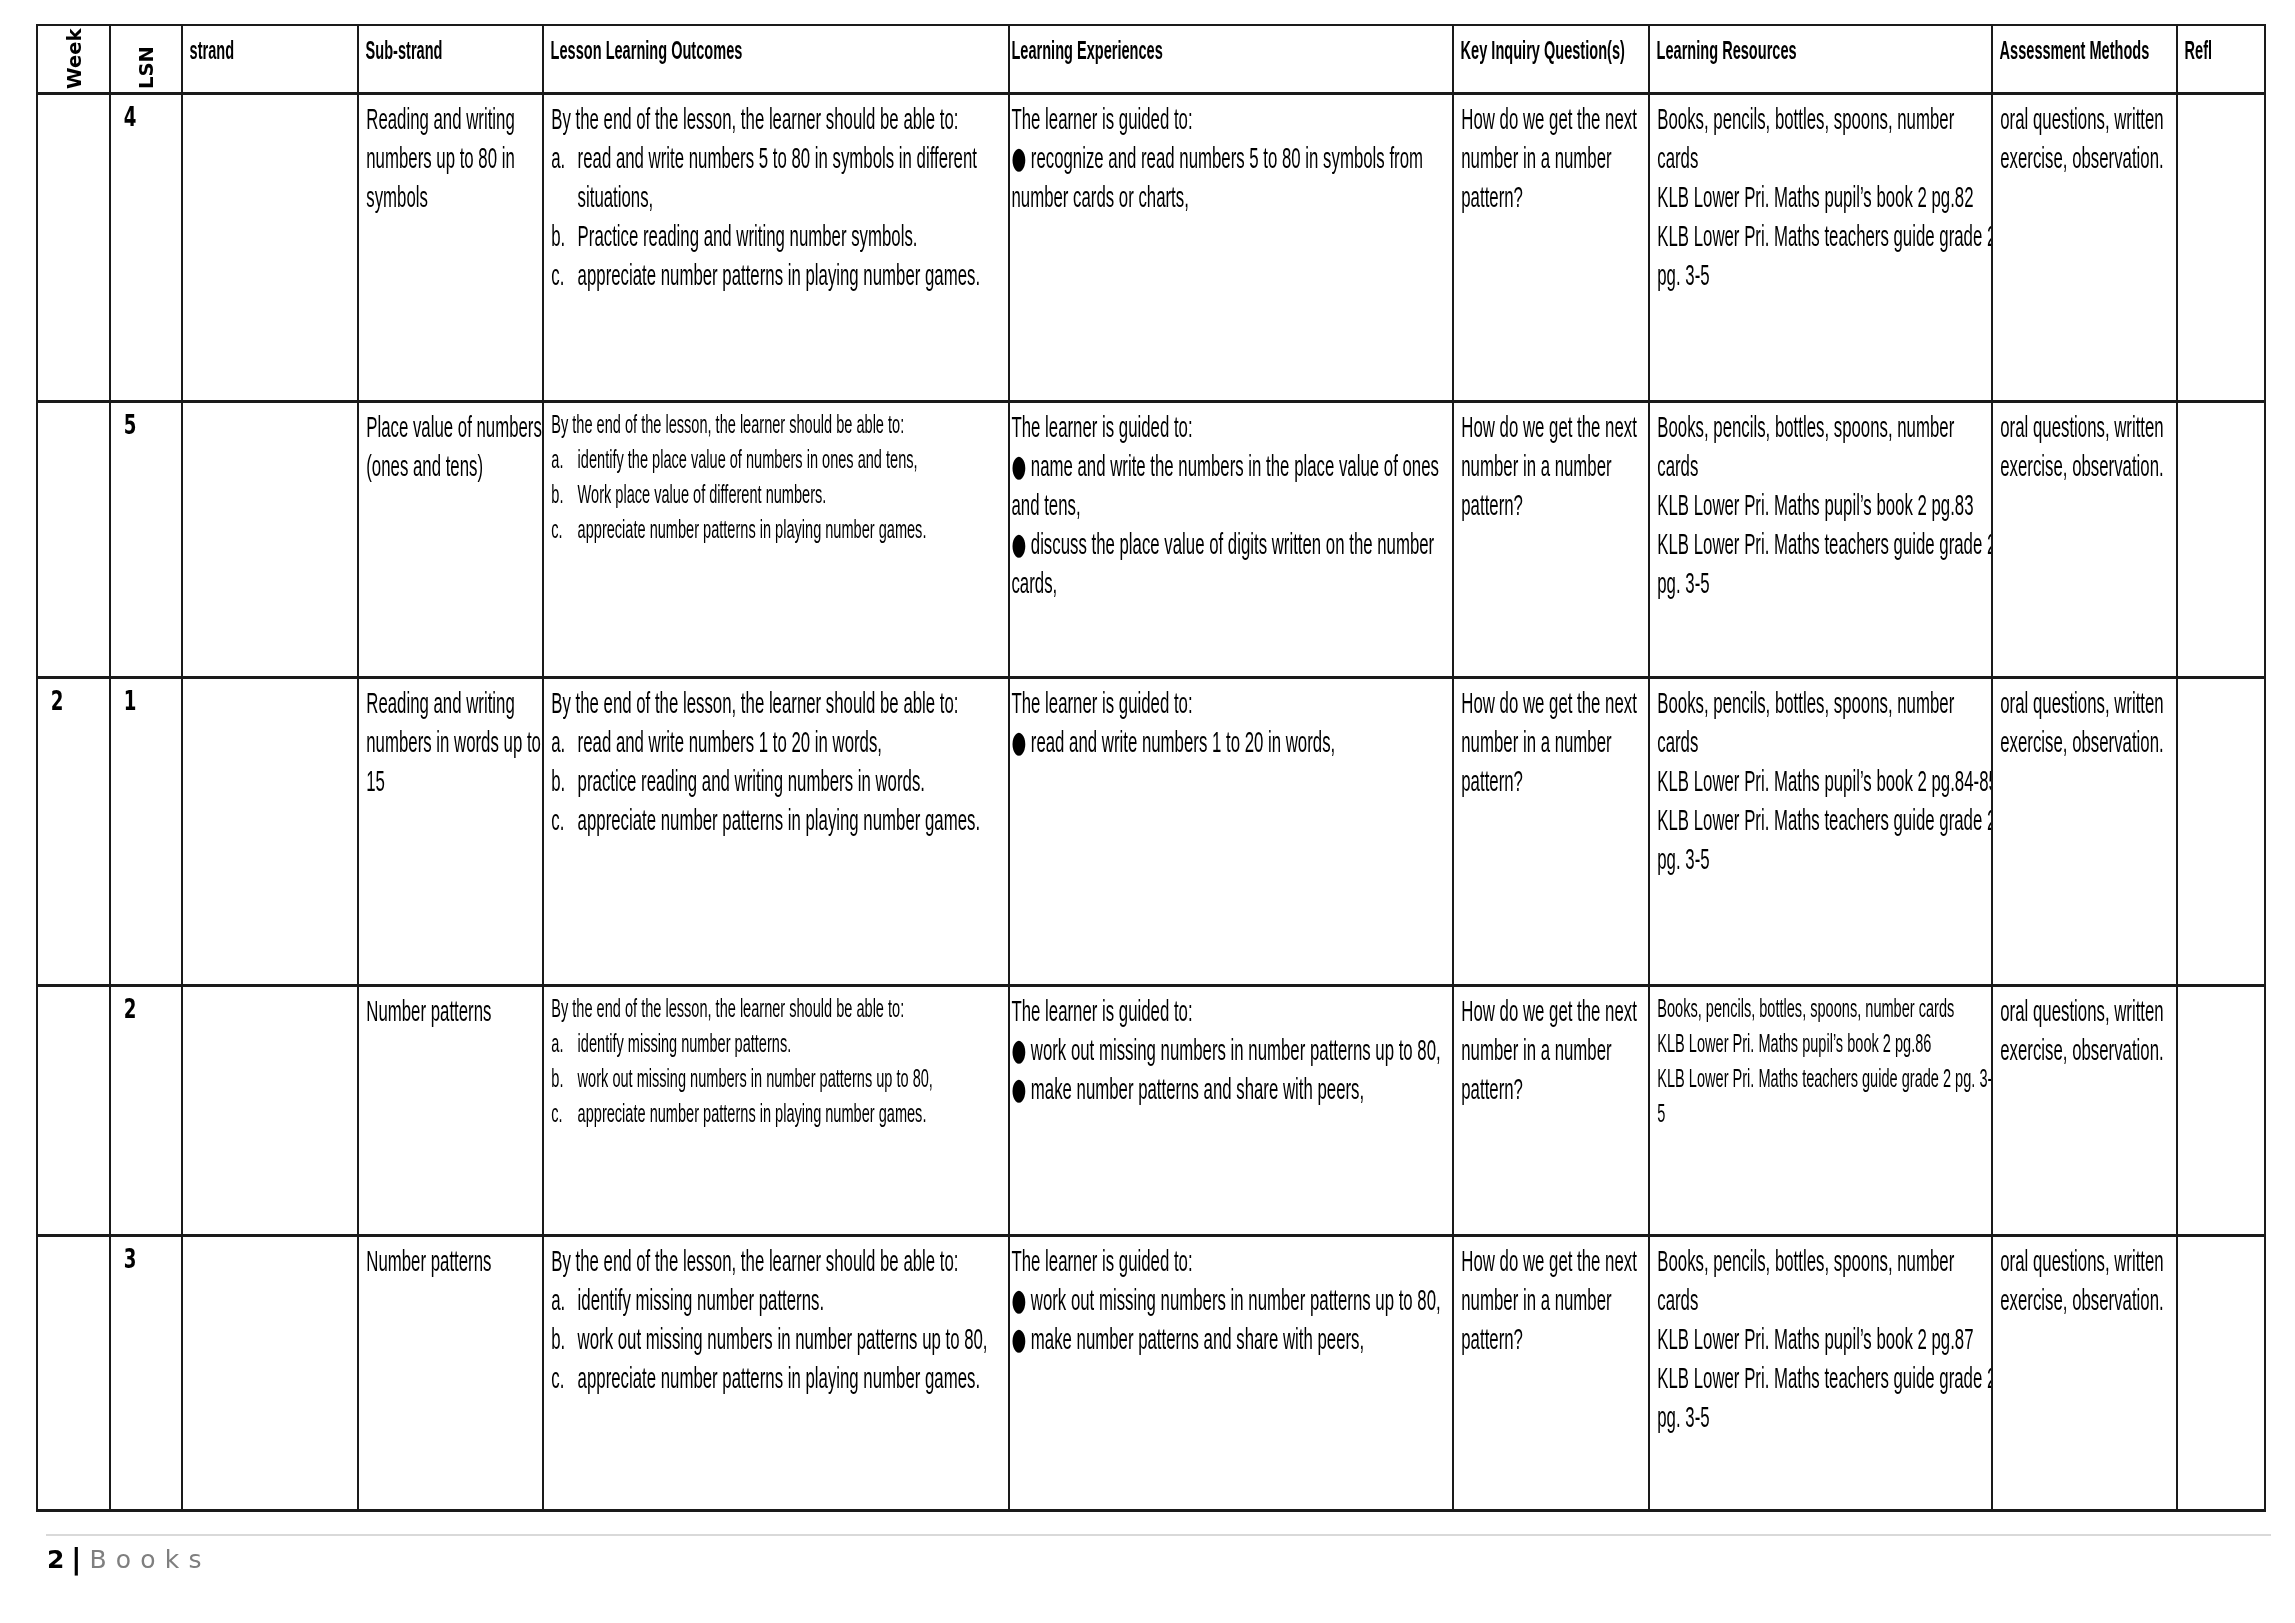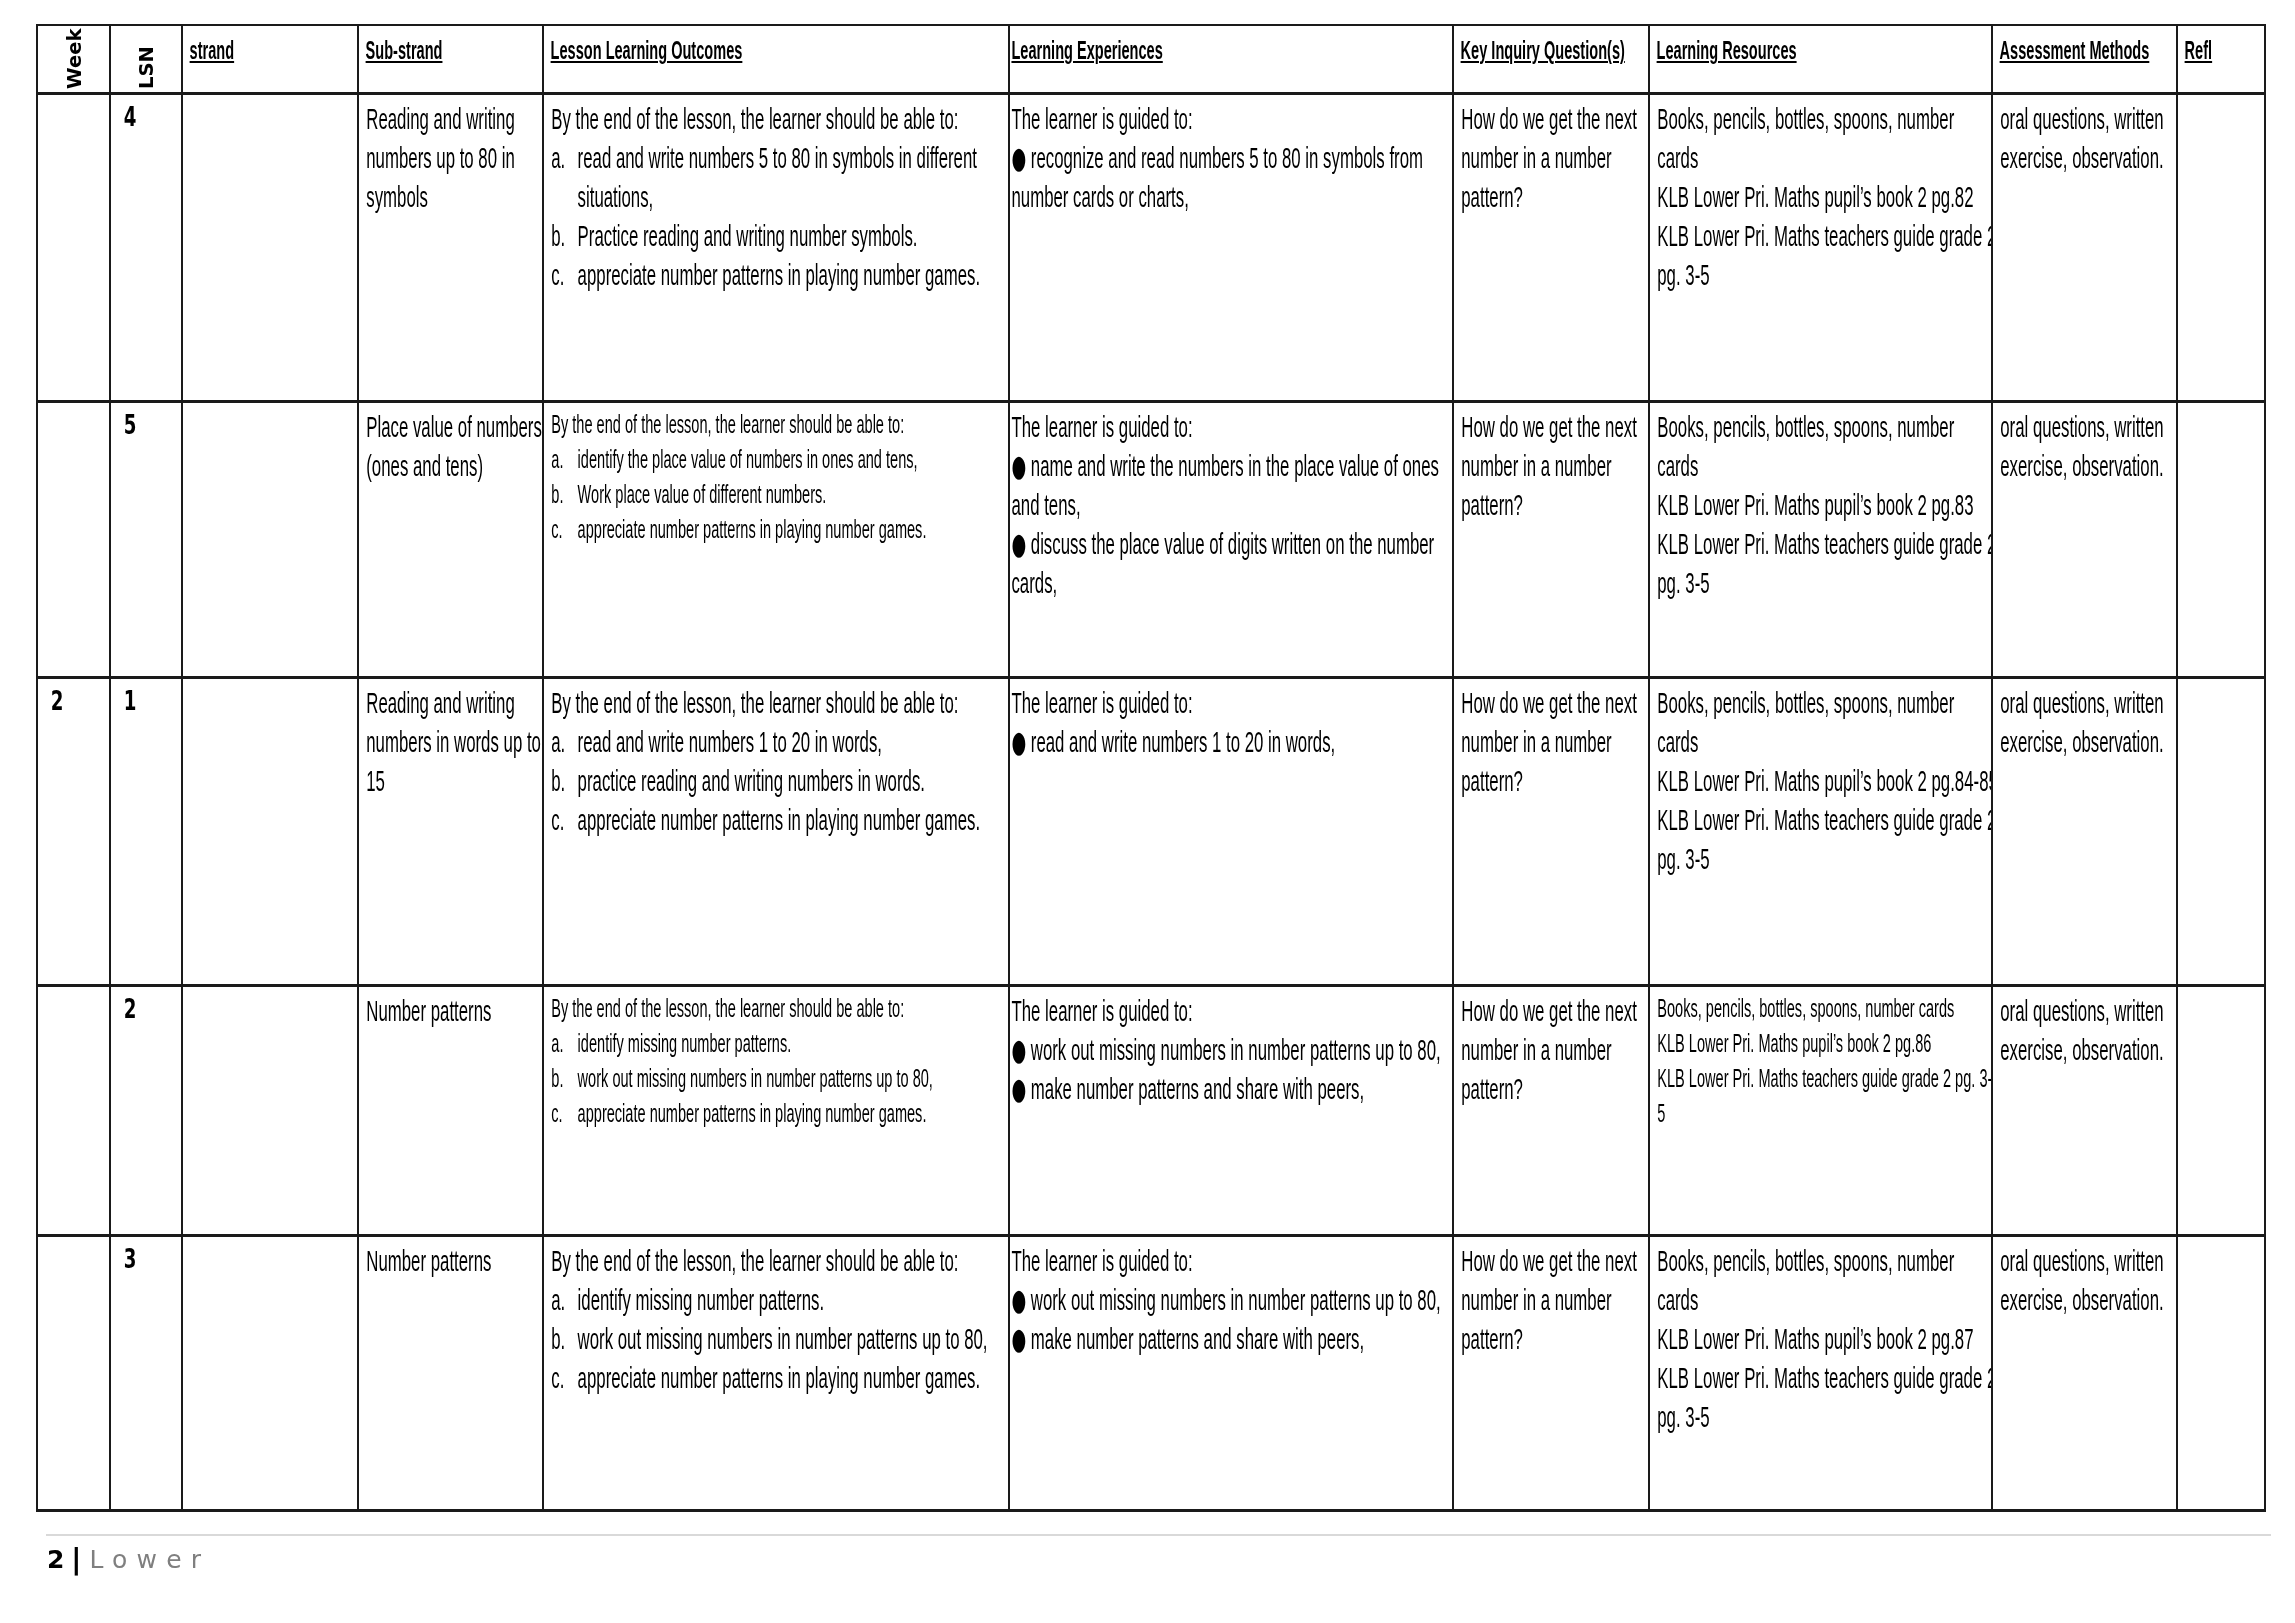--- a/index.html
+++ b/index.html
@@ -5,21 +5,21 @@
   html, body { margin:0; padding:0; background:#ffffff; }
   body { width:2295px; height:1623px; position:relative; overflow:hidden; font-family:"Liberation Sans", sans-serif; color:#000; }
   .page { position:absolute; left:0; top:0; width:2295px; height:1623px; }
   table.scheme {
     position:absolute; left:36px; top:24px; border-collapse:collapse; table-layout:fixed;
     width:2228px;
   }
   table.scheme td, table.scheme th {
     border:2px solid #1a1a1a; vertical-align:top; padding:0; overflow:hidden;
   }
-  table.scheme tr.hdr th { height:66px; text-align:left;text-decoration:underline; }
+  table.scheme tr.hdr th { height:66px; text-align:left; }
   table.scheme tr.hdr { border-bottom:3.9px solid #1a1a1a; }
   table.scheme tr.row { border-bottom:3.9px solid #1a1a1a; }
   .cond { transform-origin:left top; transform:scaleX(0.56); width:178.5%; }
   .hcell { padding:9.2px 0 0 11.8px; font-weight:bold; font-size:26px; line-height:31px; }
   .hcell.tight { padding-left:2.6px; }
   .rot { position:relative; height:66px; }
   .rot span { position:absolute; left:50%; bottom:2.6px; transform-origin:left bottom; transform:rotate(-90deg) translate(0, 50%); white-space:nowrap; font-family:"DejaVu Sans", sans-serif; font-weight:bold; font-size:19.6px; }
   .num { font-family:"DejaVu Sans", sans-serif; font-weight:bold; font-size:26px; padding:6.5px 0 0 18.3px; transform:scaleX(0.7); transform-origin:left top; }
   .txt { font-size:30px; line-height:39px; padding:3.9px 6.5px 0 13px; }
   .txt.small { font-size:26px; line-height:35px; }
@@ -328,16 +328,16 @@
             <div class="cond txt"></div>
           </td>
     </tr>
   </tbody>
     </table>
 
   <div class="footer-line"></div>
   <div class="footer">
     <span class="pnum">2</span>
     <span class="sep">|</span>
-    <span class="plabel">Lower</span>
+    <span class="plabel">Books</span>
   </div>
 </div>
 
 
 </body></html>

